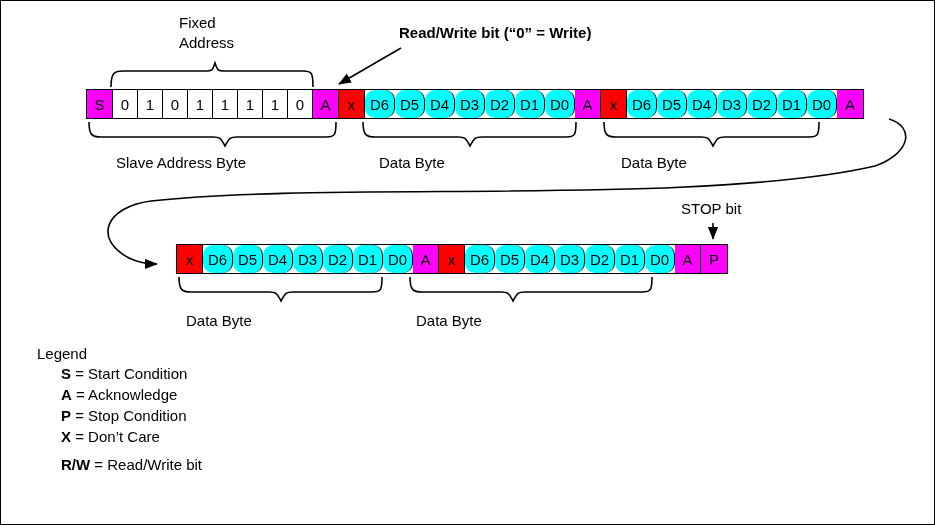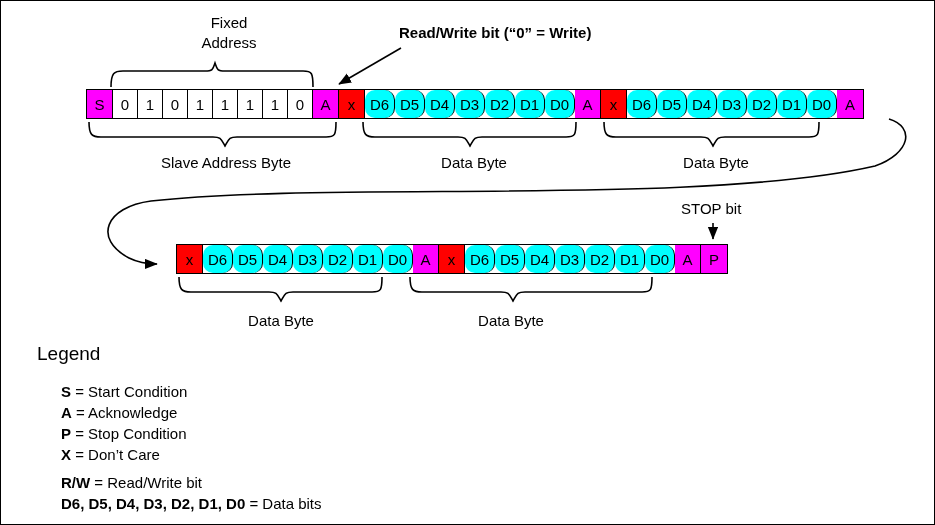--- a/index.html
+++ b/index.html
@@ -60,35 +60,35 @@
 
   
   .lbl {
     position: absolute;
     font-family: "Liberation Sans", sans-serif;
     font-size: 15px;
     color: #000000;
     white-space: nowrap;
     line-height: 19px;
   }
-  .lbl-center { text-align: center; }
+  .lbl-center { }
 
   
   #legend {
     position: absolute;
     left: 36px;
     top: 344px;
     font-family: "Liberation Sans", sans-serif;
     font-size: 15px;
     color: #000000;
   }
   #legend .legend-title {
-    margin: 0 0 18px 0;
+    margin: 0 0 0 0;
     font-weight: normal;
-    font-size: 19px;
+    font-size: 15px;
     line-height: 18px;
   }
   .legend-row {
     margin-left: 24px;
     line-height: 21px;
     white-space: nowrap;
   }
   .legend-row.gap { margin-top: 7px; }
   .legend-sym { font-weight: bold; }
 </style>
@@ -218,17 +218,16 @@
   </svg>
 
   <div id="legend">
     <p class="legend-title">Legend</p>
     <div id="legend-entries">
         <div class="legend-row"><span class="legend-sym">S</span> <span>= Start Condition</span></div>
         <div class="legend-row"><span class="legend-sym">A</span> <span>= Acknowledge</span></div>
         <div class="legend-row"><span class="legend-sym">P</span> <span>= Stop Condition</span></div>
         <div class="legend-row"><span class="legend-sym">X</span> <span>= Don’t Care</span></div>
         <div class="legend-row gap"><span class="legend-sym">R/W</span> <span>= Read/Write bit</span></div>
-        <div class="legend-row"><span class="legend-sym">D6, D5, D4, D3, D2, D1, D0</span> <span>= Data bits</span></div>
       </div>
   </div>
 
 </div>
 
 </body></html>

